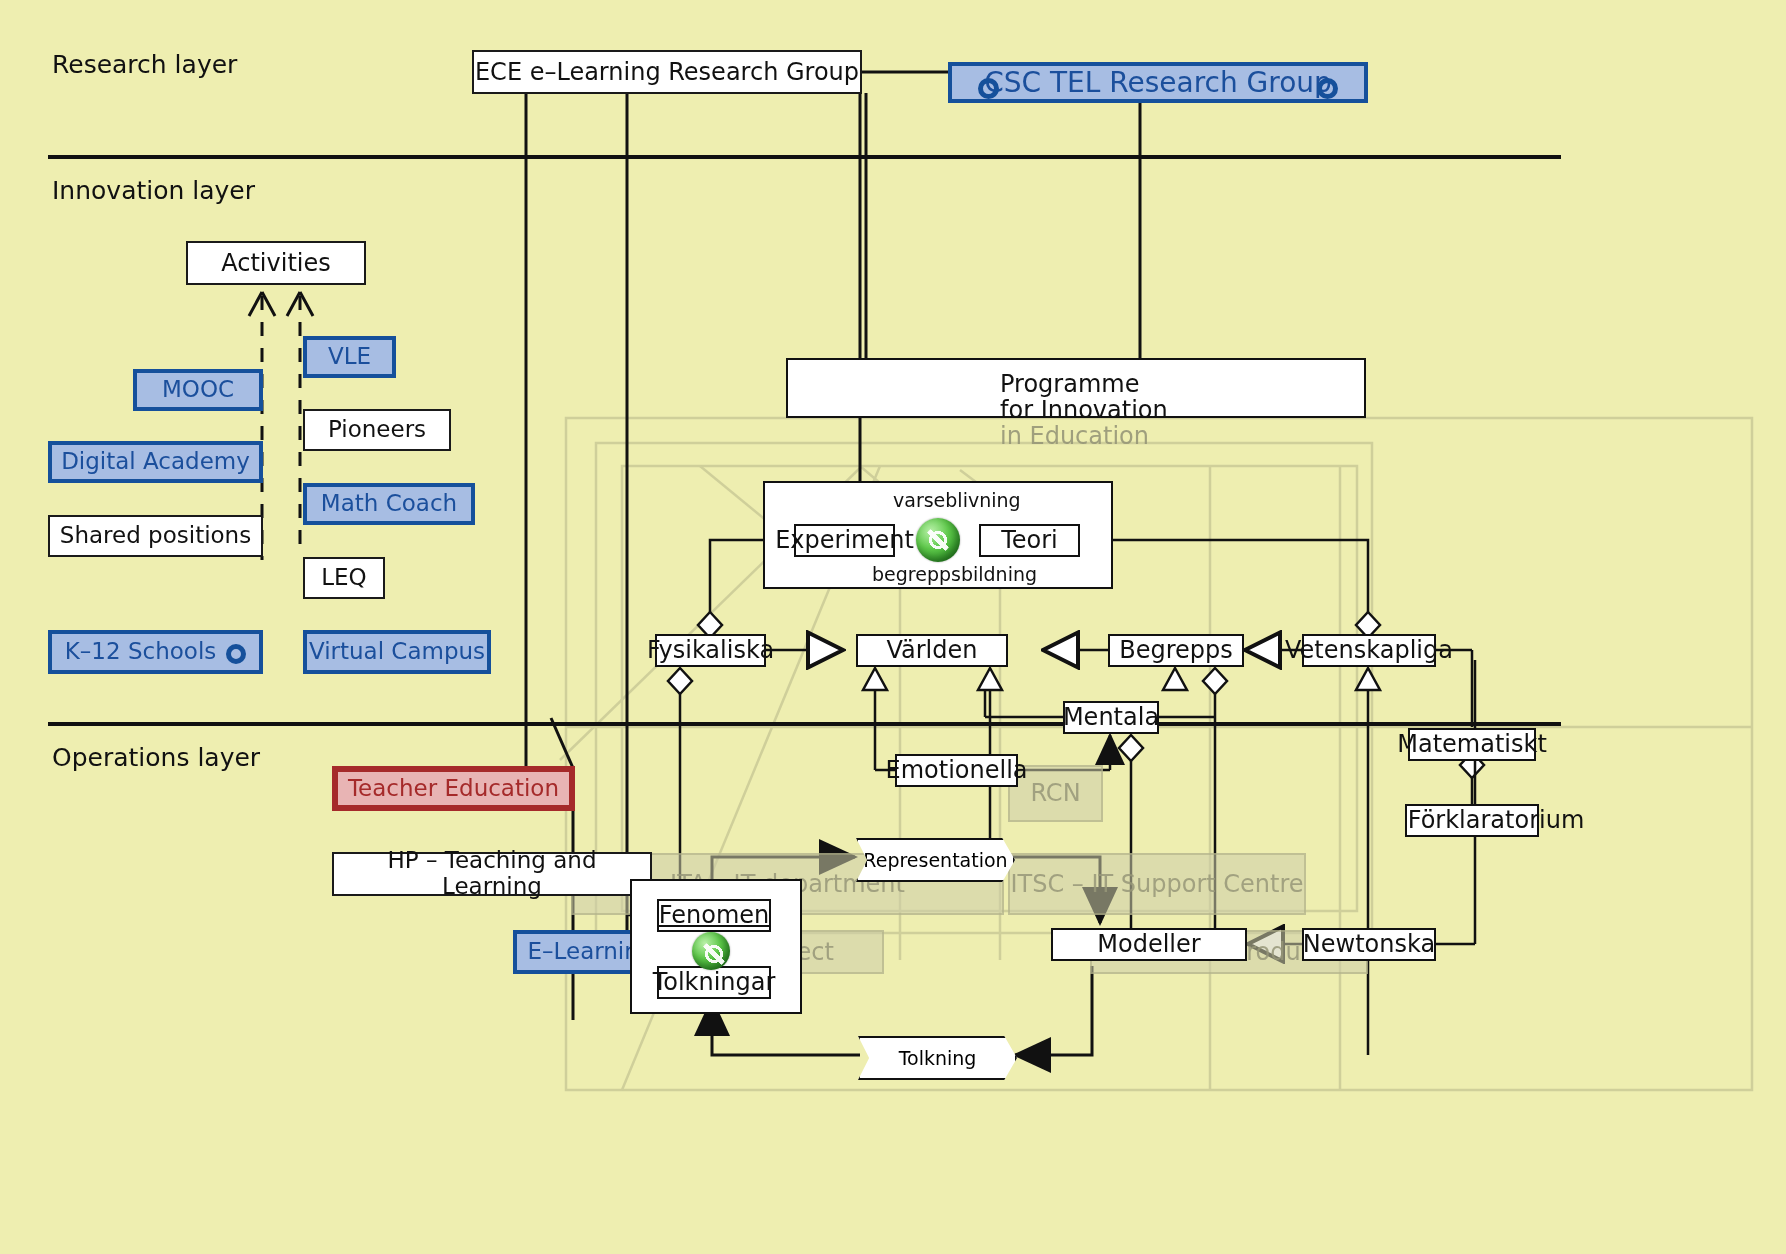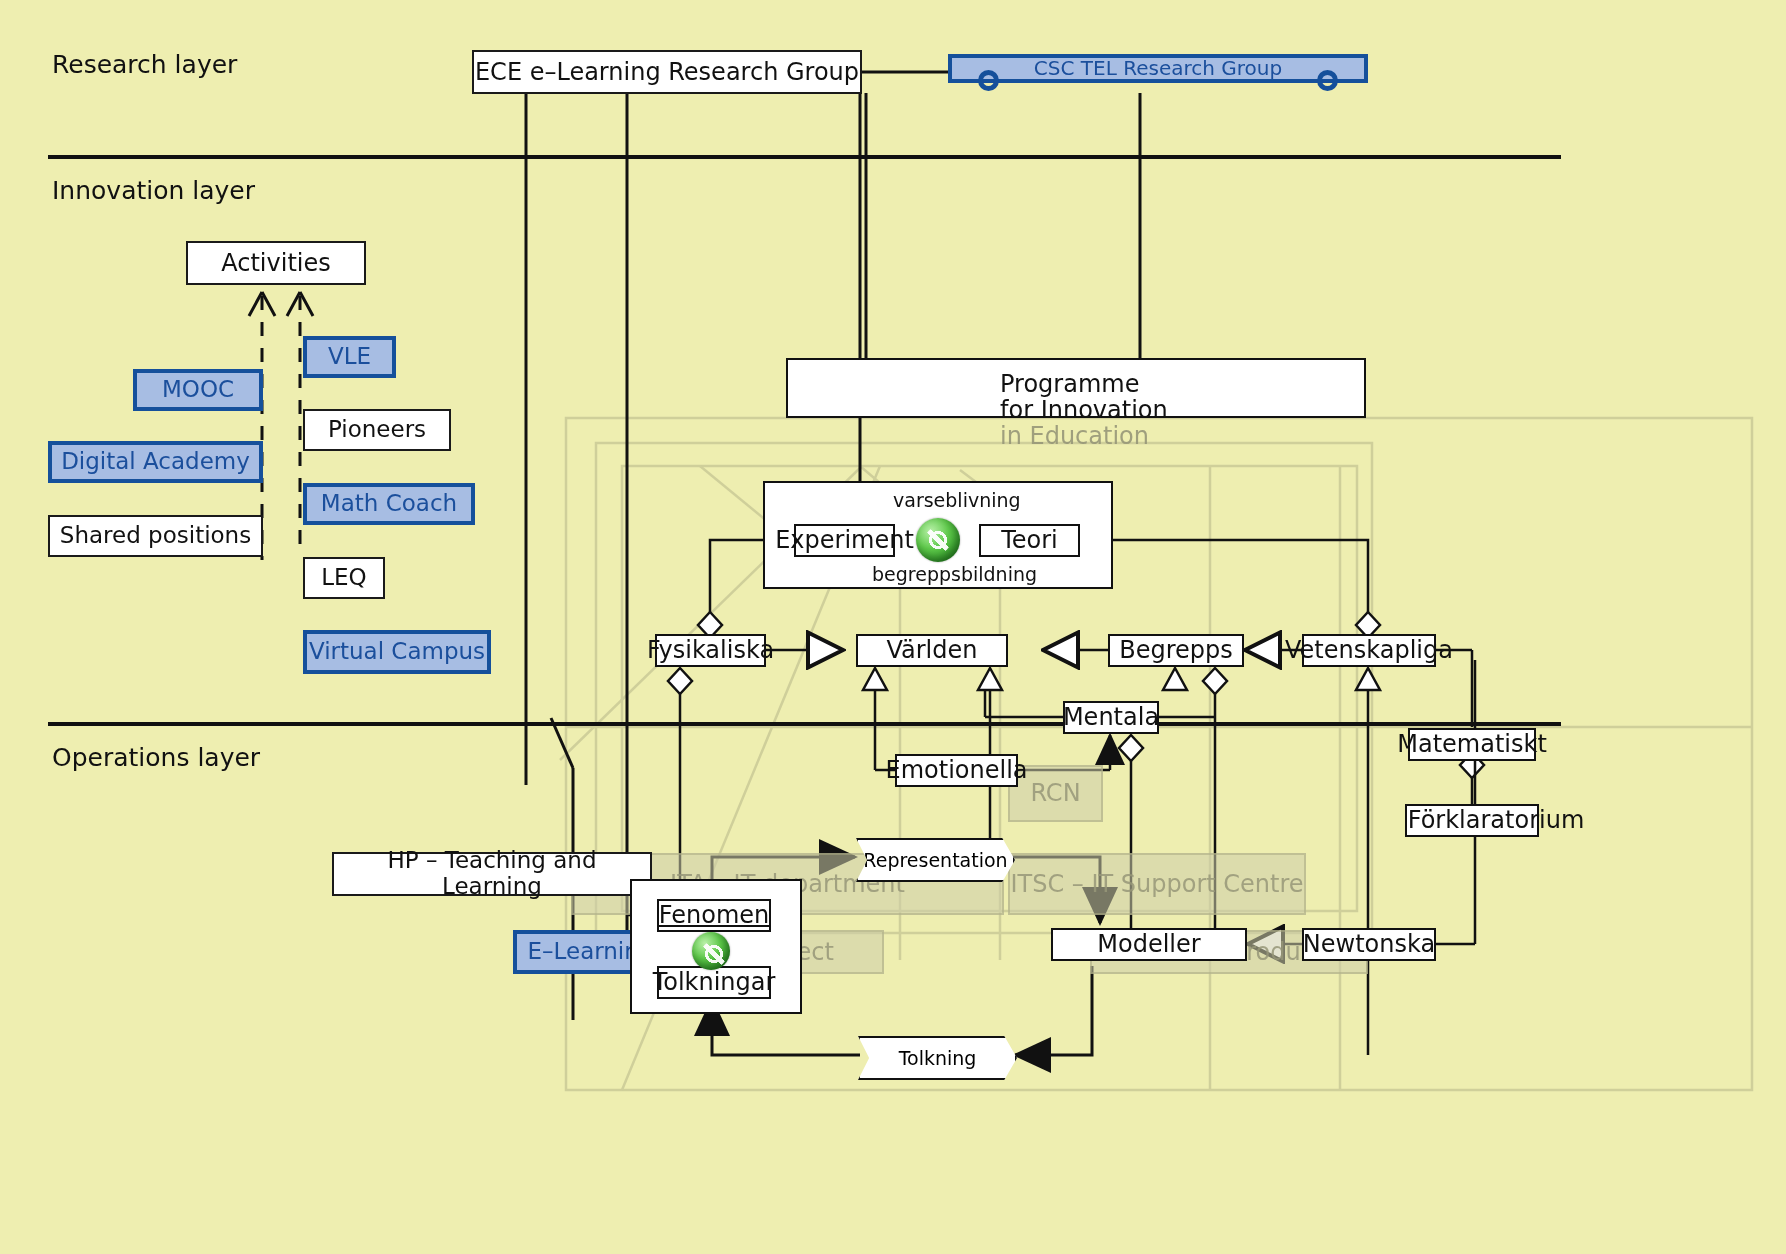--- a/index.html
+++ b/index.html
@@ -169,50 +169,55 @@
 
   <div class="hrule" style="left:48px;top:155px;width:1513px;"></div>
   <div class="hrule" style="left:48px;top:722px;width:1513px;"></div>
 
   <div class="layerlabel" style="left:52px;top:50px;">Research layer</div>
   <div class="layerlabel" style="left:52px;top:176px;">Innovation layer</div>
   <div class="layerlabel" style="left:52px;top:743px;">Operations layer</div>
 
   <div class="node plain" style="left:472px;top:50px;width:390px;height:44px;font-size:24px;">ECE e–Learning Research Group</div>
 
-  <div class="node blue" style="left:948px;top:54px;width:420px;height:29px;font-size:20px;">
+  <div class="node blue" style="left:948px;top:62px;width:420px;height:41px;font-size:28px;">
     <span class="ringicon" style="left:26px;top:12px;width:11px;height:11px;"></span>
     <span>CSC TEL Research Group</span>
     <span class="ringicon" style="right:26px;top:12px;width:11px;height:11px;"></span>
   </div>
 
   <div class="node plain" style="left:186px;top:241px;width:180px;height:44px;font-size:24px;">Activities</div>
 
   <div class="node blue" style="left:133px;top:369px;width:130px;height:42px;font-size:23px;">MOOC</div>
   <div class="node blue" style="left:48px;top:441px;width:215px;height:42px;font-size:23px;">Digital Academy</div>
   <div class="node plain" style="left:48px;top:515px;width:215px;height:42px;font-size:23px;">Shared positions</div>
 
+  <div class="node blue" style="left:48px;top:630px;width:215px;height:44px;font-size:23px;">
+    <span>K–12 Schools</span>
+    <span class="ringicon" style="position:relative;display:inline-block;margin-left:10px;width:10px;height:10px;top:2px;"></span>
+  </div>
 
   <div class="node blue" style="left:303px;top:336px;width:93px;height:42px;font-size:23px;">VLE</div>
   <div class="node plain" style="left:303px;top:409px;width:148px;height:42px;font-size:23px;">Pioneers</div>
   <div class="node blue" style="left:303px;top:483px;width:172px;height:42px;font-size:23px;">Math Coach</div>
   <div class="node plain" style="left:303px;top:557px;width:82px;height:42px;font-size:23px;">LEQ</div>
   <div class="node blue" style="left:303px;top:630px;width:188px;height:44px;font-size:23px;">Virtual Campus</div>
 
   <div class="prog" style="left:786px;top:358px;width:580px;height:60px;"></div>
   <div class="freetext" style="left:1000px;top:370px;font-size:24px;">Programme</div>
   <div class="freetext" style="left:1000px;top:396px;font-size:24px;">for Innovation</div>
   <div class="faded-text" style="left:1000px;top:422px;font-size:24px;">in Education</div>
 
   <div class="node ghost" style="left:1008px;top:765px;width:95px;height:57px;font-size:24px;">RCN</div>
   <div class="node ghost" style="left:571px;top:853px;width:433px;height:62px;font-size:24px;">ITA – IT department</div>
   <div class="node ghost" style="left:1008px;top:853px;width:298px;height:62px;font-size:24px;">ITSC – IT Support Centre</div>
   <div class="node ghost" style="left:571px;top:930px;width:313px;height:44px;font-size:24px;">E–Learning object</div>
   <div class="node ghost" style="left:1090px;top:930px;width:278px;height:44px;font-size:24px;">KTH Media Production</div>
 
+  <div class="node red" style="left:332px;top:766px;width:243px;height:45px;font-size:23px;">Teacher Education</div>
   <div class="node plain" style="left:332px;top:852px;width:320px;height:44px;font-size:23px;">HP – Teaching and Learning</div>
   <div class="node blue" style="left:513px;top:930px;width:155px;height:44px;font-size:23px;">E–Learning</div>
 
   <div class="node" style="left:763px;top:481px;width:350px;height:108px;background:#fff;border:2px solid #111;"></div>
   <div class="freetext" style="left:893px;top:489px;font-size:19px;">varseblivning</div>
   <div class="freetext" style="left:872px;top:563px;font-size:19px;">begreppsbildning</div>
   <div class="node uml" style="left:794px;top:524px;width:101px;height:33px;">Experiment</div>
   <div class="node uml" style="left:979px;top:524px;width:101px;height:33px;">Teori</div>
   <div class="greenicon" style="left:916px;top:518px;"></div>
 

